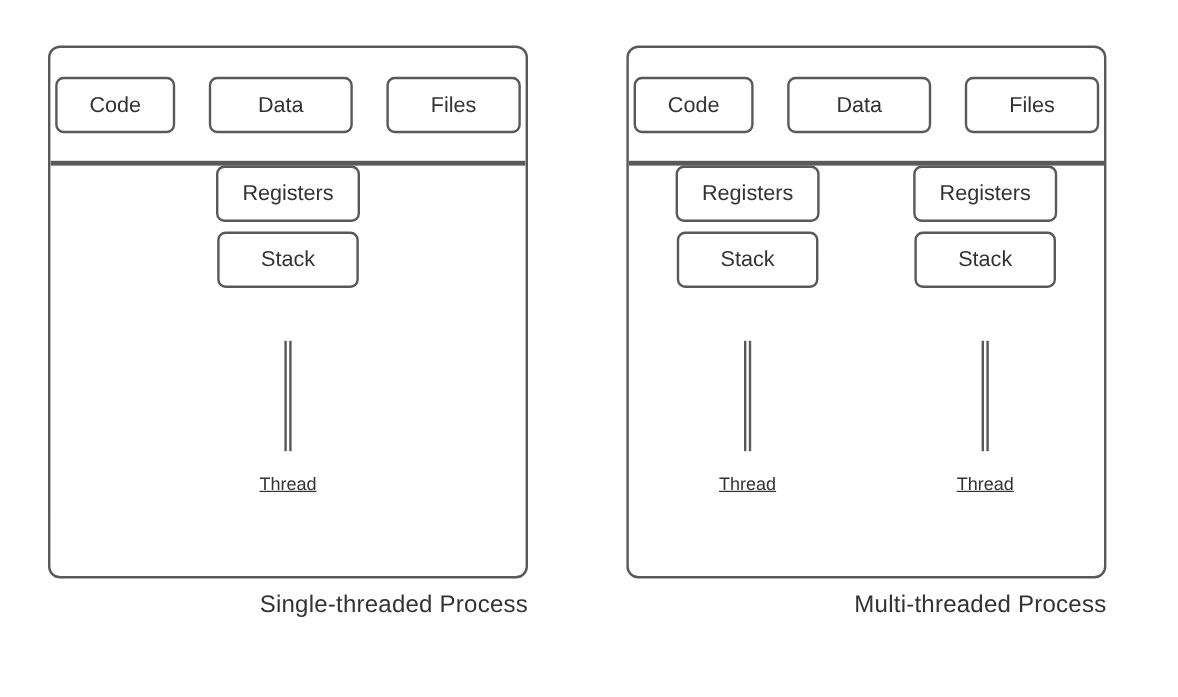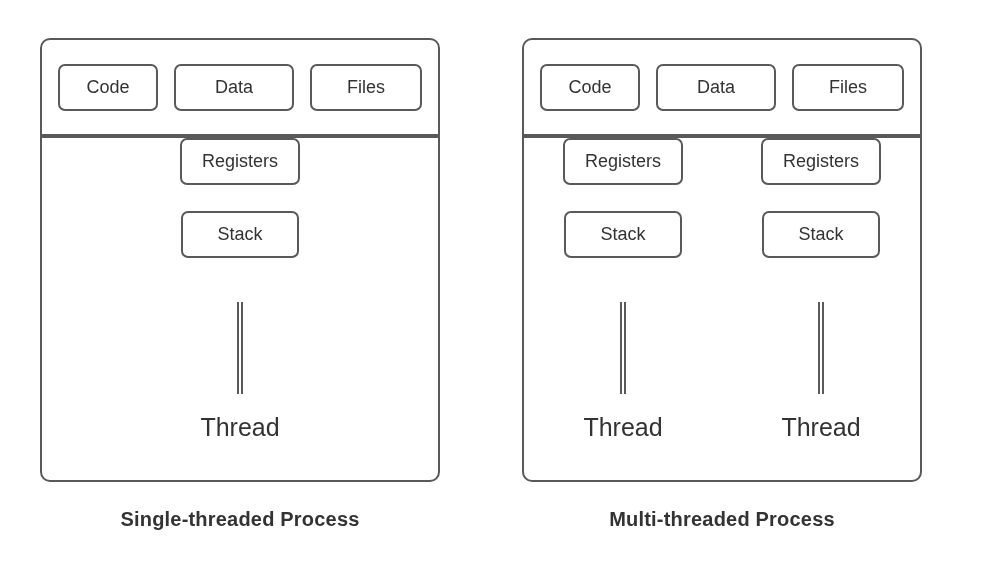--- a/index.html
+++ b/index.html
@@ -40,21 +40,21 @@
     flex-direction: column;
     overflow: hidden;
   }
   .top-section {
     height: 98px;
     flex: 0 0 98px;
     border-bottom: 4px solid var(--divider);
     display: flex;
     align-items: center;
     justify-content: center;
-    gap: 16px;
+    gap: 28px;
   }
   .mini-box {
     height: 47px;
     border: 2px solid var(--border);
     border-radius: 7px;
     background: var(--box_fill);
     display: flex;
     align-items: center;
     justify-content: center;
     font-size: 18px;
@@ -71,39 +71,40 @@
     display: flex;
     justify-content: space-around;
   }
   .thread-column {
     flex: 1;
     display: flex;
     flex-direction: column;
     align-items: center;
   }
   .registers-box { }
-  .stack-box     { margin-top: 26px; }
+  .stack-box     { margin-top: 8px; }
   .thread-line {
     margin-top: 44px;
     height: 92px;
     width: 6px;
     border-left: 2px solid var(--border);
     border-right: 2px solid var(--border);
     background: transparent;
   }
   .thread-label {
     margin-top: 19px;
-    font-size: 25px;
+    font-size: 15px;
     color: var(--label_text);
+    text-decoration: underline;
   }
   .diagram-caption {
-    margin-top: 26px;
-    text-align: center;
+    margin-top: 11px;
+    text-align: right;
     font-size: 20px;
-    font-weight: bold;
+    font-weight: normal;
     color: var(--caption_text);
     letter-spacing: 0.2px;
   }
 </style>
 </head>
 <body>
 
 <div class="stage">
 
   <div class="diagram single">

